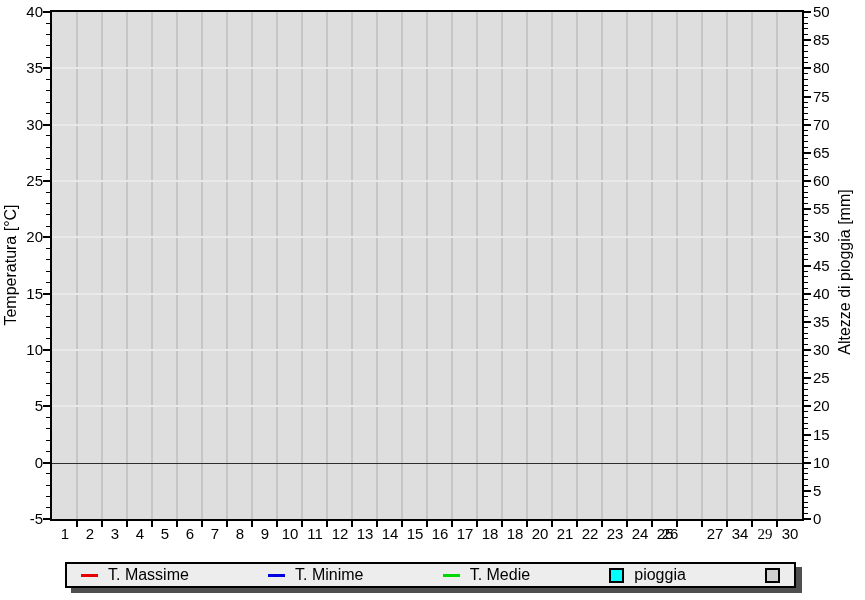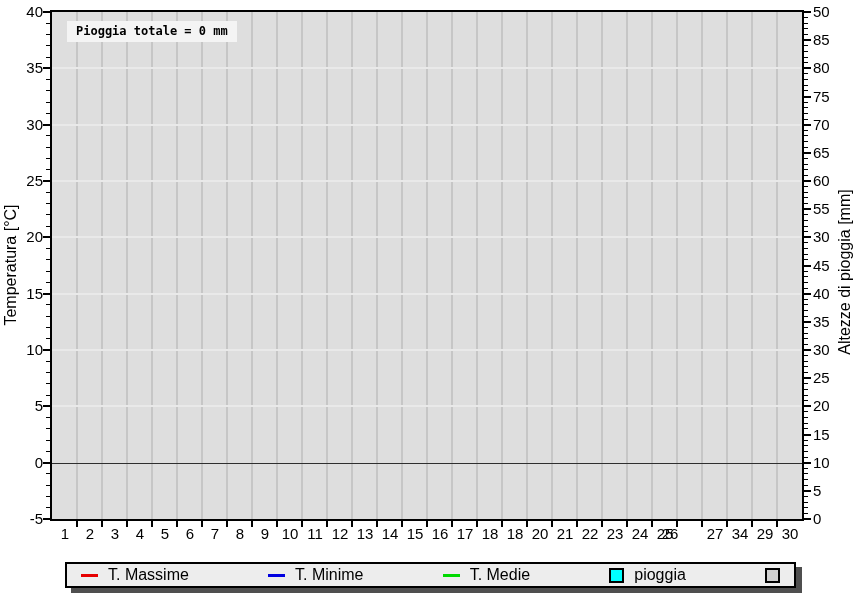--- a/index.html
+++ b/index.html
@@ -315,25 +315,24 @@
       <div class="xlab" style="left: 502px;">18</div>
       <div class="xlab" style="left: 527px;">20</div>
       <div class="xlab" style="left: 552px;">21</div>
       <div class="xlab" style="left: 577px;">22</div>
       <div class="xlab" style="left: 602px;">23</div>
       <div class="xlab" style="left: 627px;">24</div>
       <div class="xlab" style="left: 652px;">25</div>
       <div class="xlab" style="left: 657px;">26</div>
       <div class="xlab" style="left: 702px;">27</div>
       <div class="xlab" style="left: 727px;">34</div>
-      <div class="xlab" style="left: 752px;">29</div>
+      <div class="xlab" style="left: 752px; font-family: Liberation Serif, serif;">29</div>
       <div class="xlab" style="left: 777px;">30</div>
     </div>
   <div id="plot-frame"></div>
-  <div id="annotation">Pioggia totale = 0 mm</div>
   <div class="axis-title" id="axis-title-left">Temperatura [°C]</div>
   <div class="axis-title" id="axis-title-right">Altezze di pioggia [mm]</div>
   <div id="legend">
       <div class="legend-item">
         <div class="swatch-line" style="background: rgb(230, 0, 0);"></div>
         <span>T. Massime</span>
       </div>
       <div class="legend-item">
         <div class="swatch-line" style="background: rgb(0, 0, 224);"></div>
         <span>T. Minime</span>

